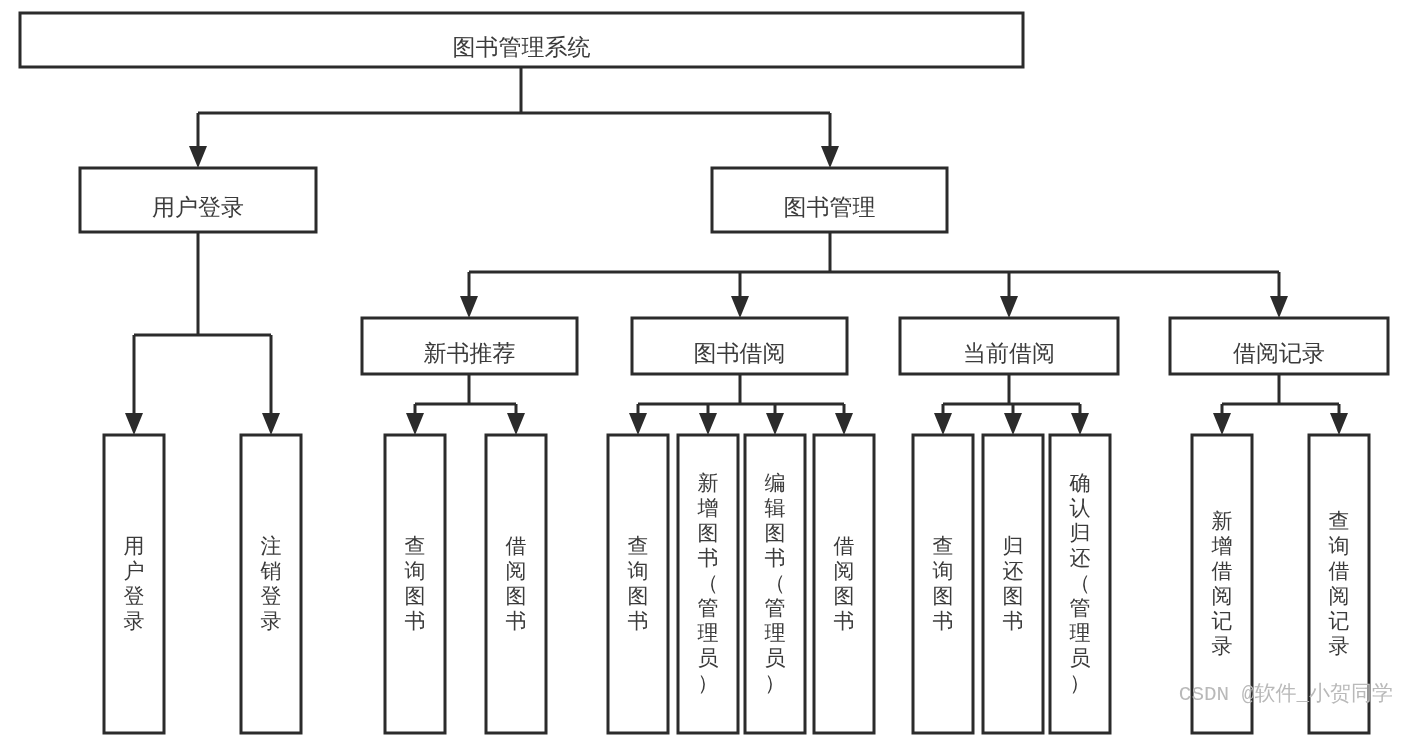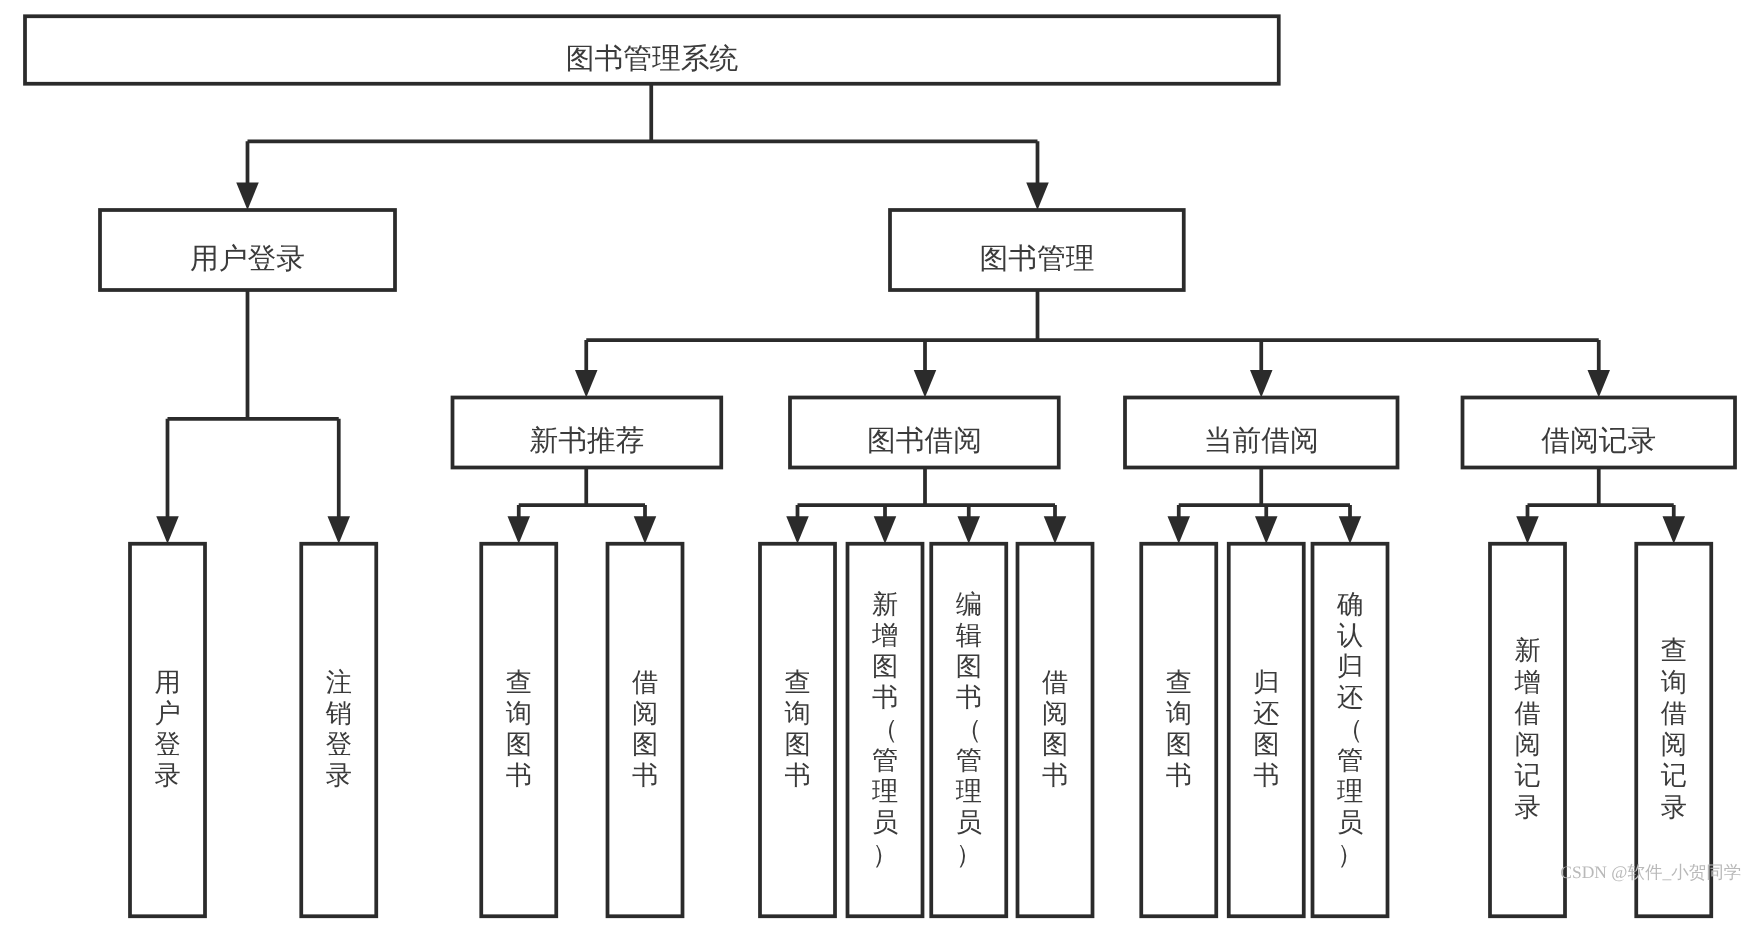--- a/index.html
+++ b/index.html
@@ -49,23 +49,23 @@
     stroke-linecap: butt;
   }
   .arrow-head {
     fill: #2b2b2b;
     stroke: none;
   }
   .watermark {
     position: absolute;
     right: 12px;
     bottom: 4px;
-    font-size: 14px;
+    font-size: 21px;
     color: #b9b9b9;
-    font-family: Liberation Serif, serif;
+    font-family: Liberation Mono, monospace;
     white-space: nowrap;
     user-select: none;
   }
 </style>
 </head>
 <body>
 
 <div id="diagram-root">
   <svg id="tree-svg" viewBox="0 0 1405 747" xmlns="http://www.w3.org/2000/svg">
     <g id="connector-layer">

